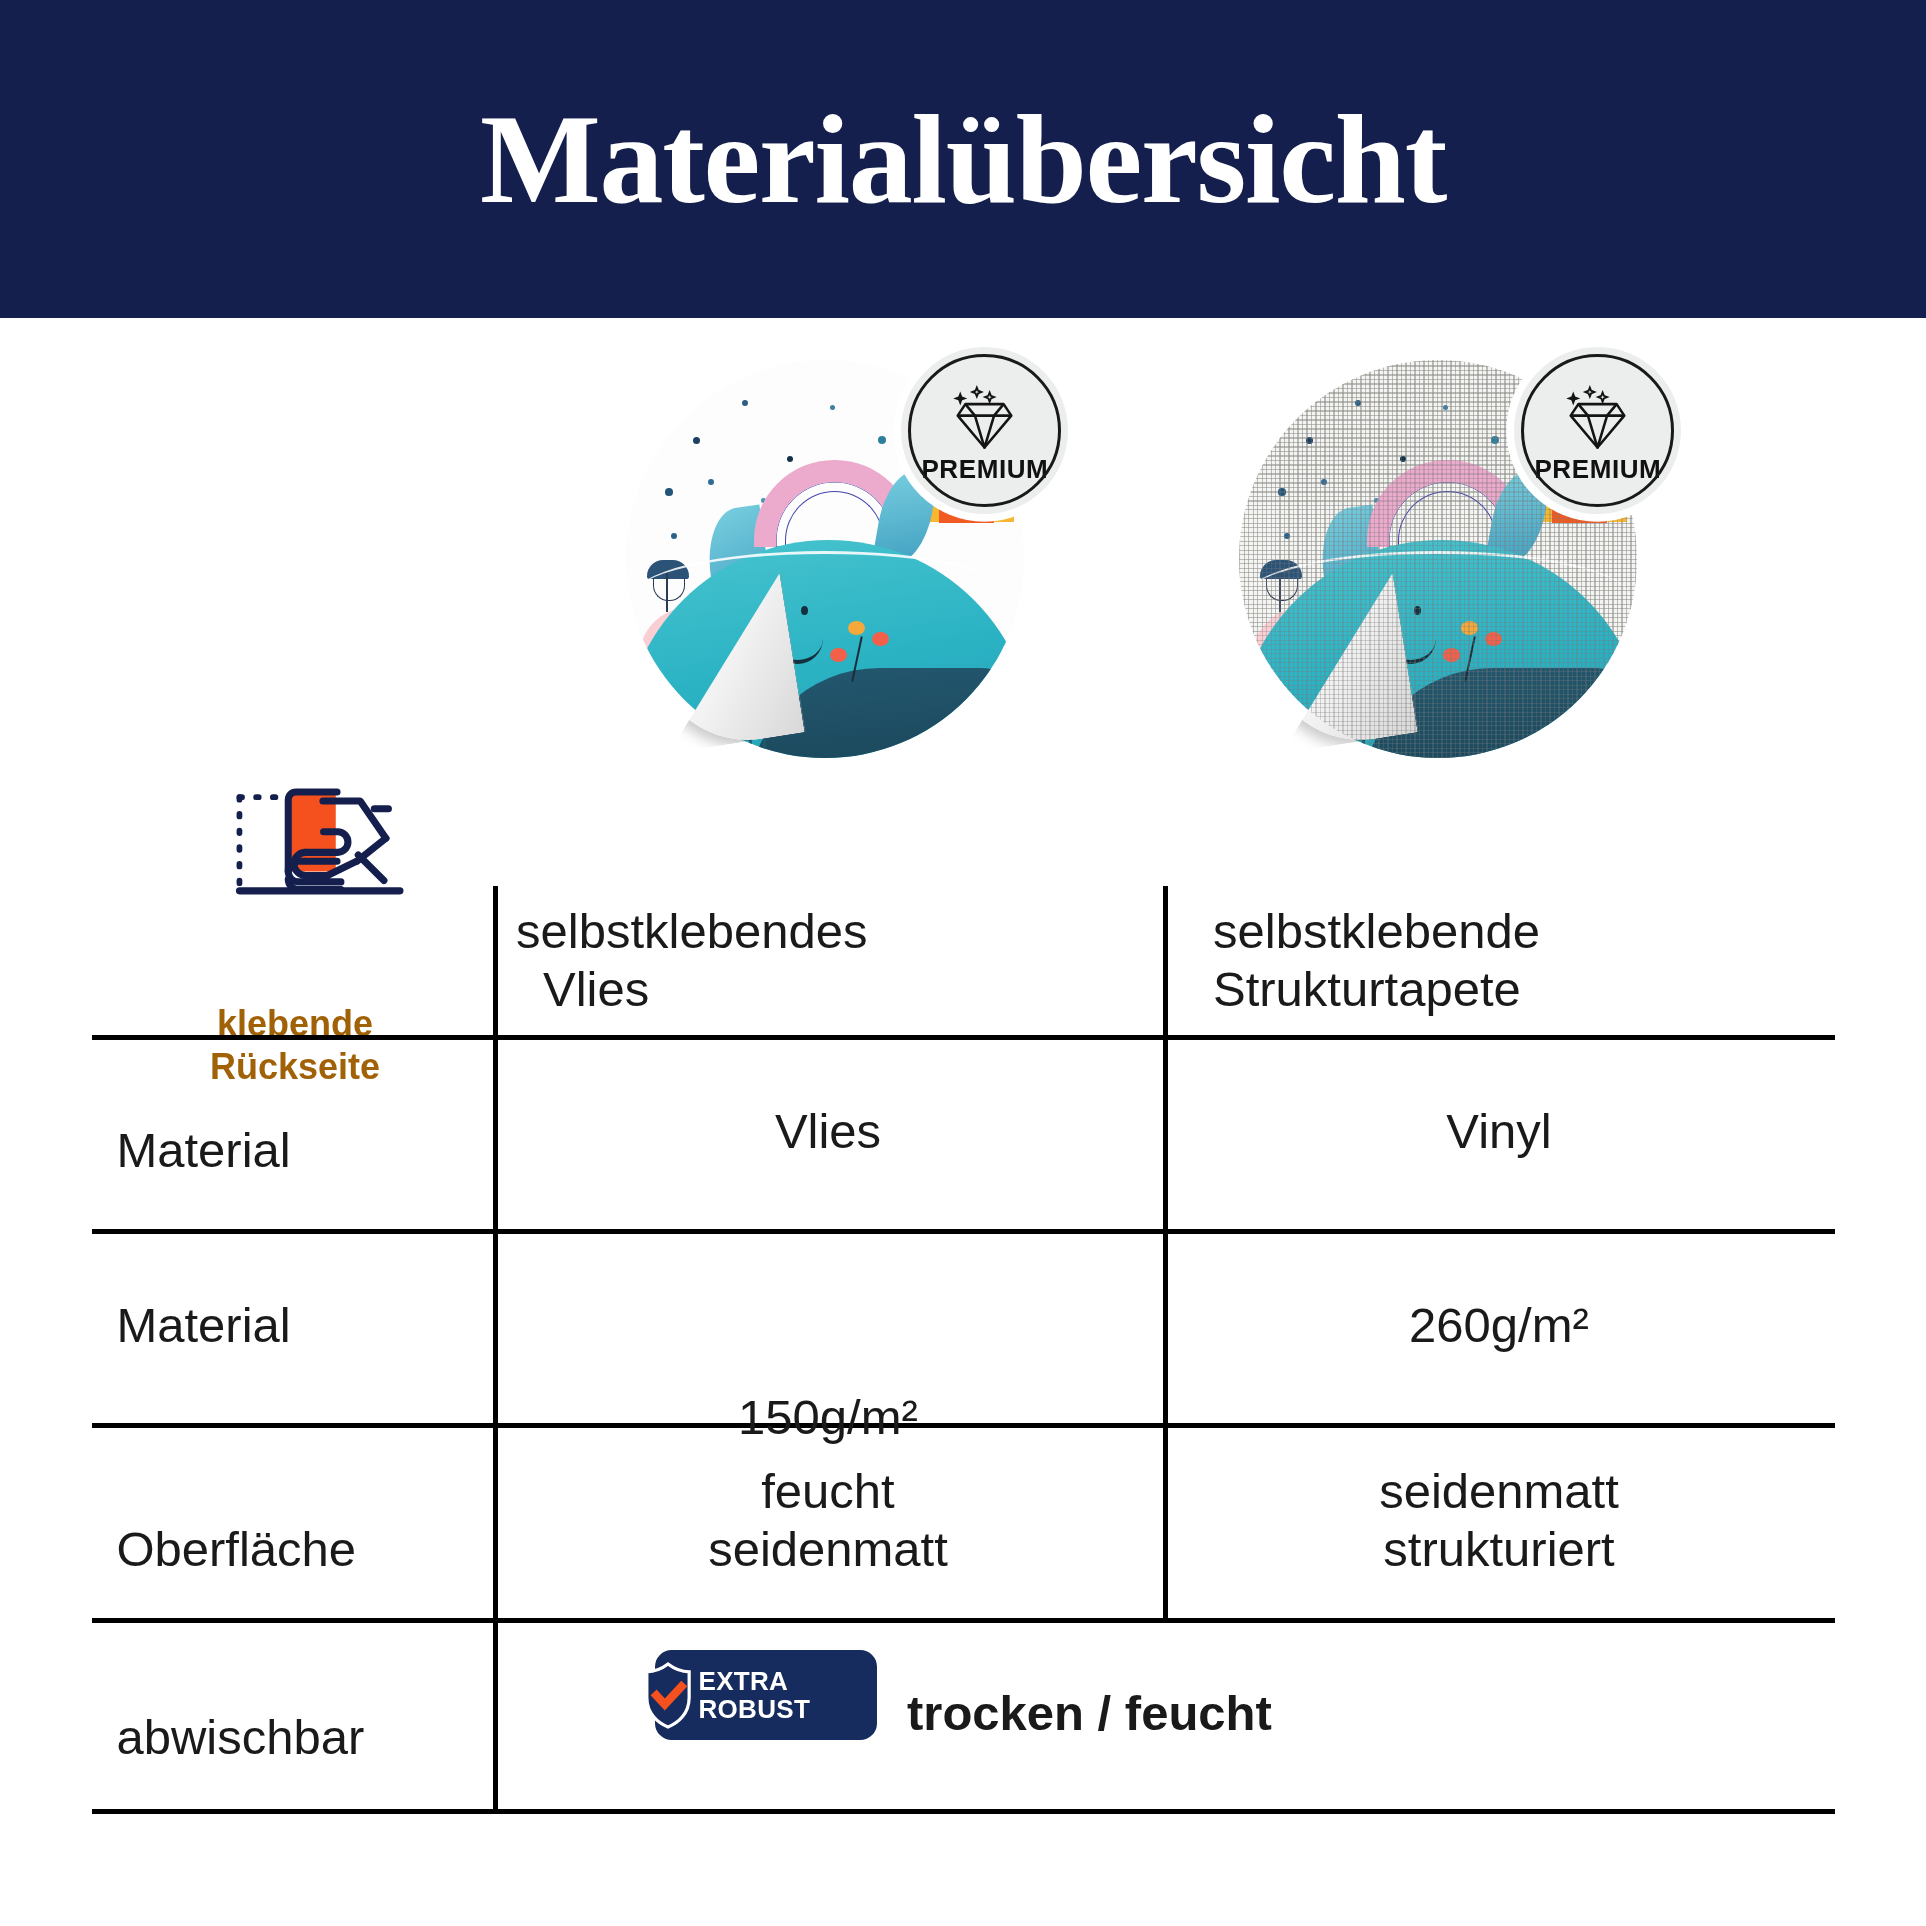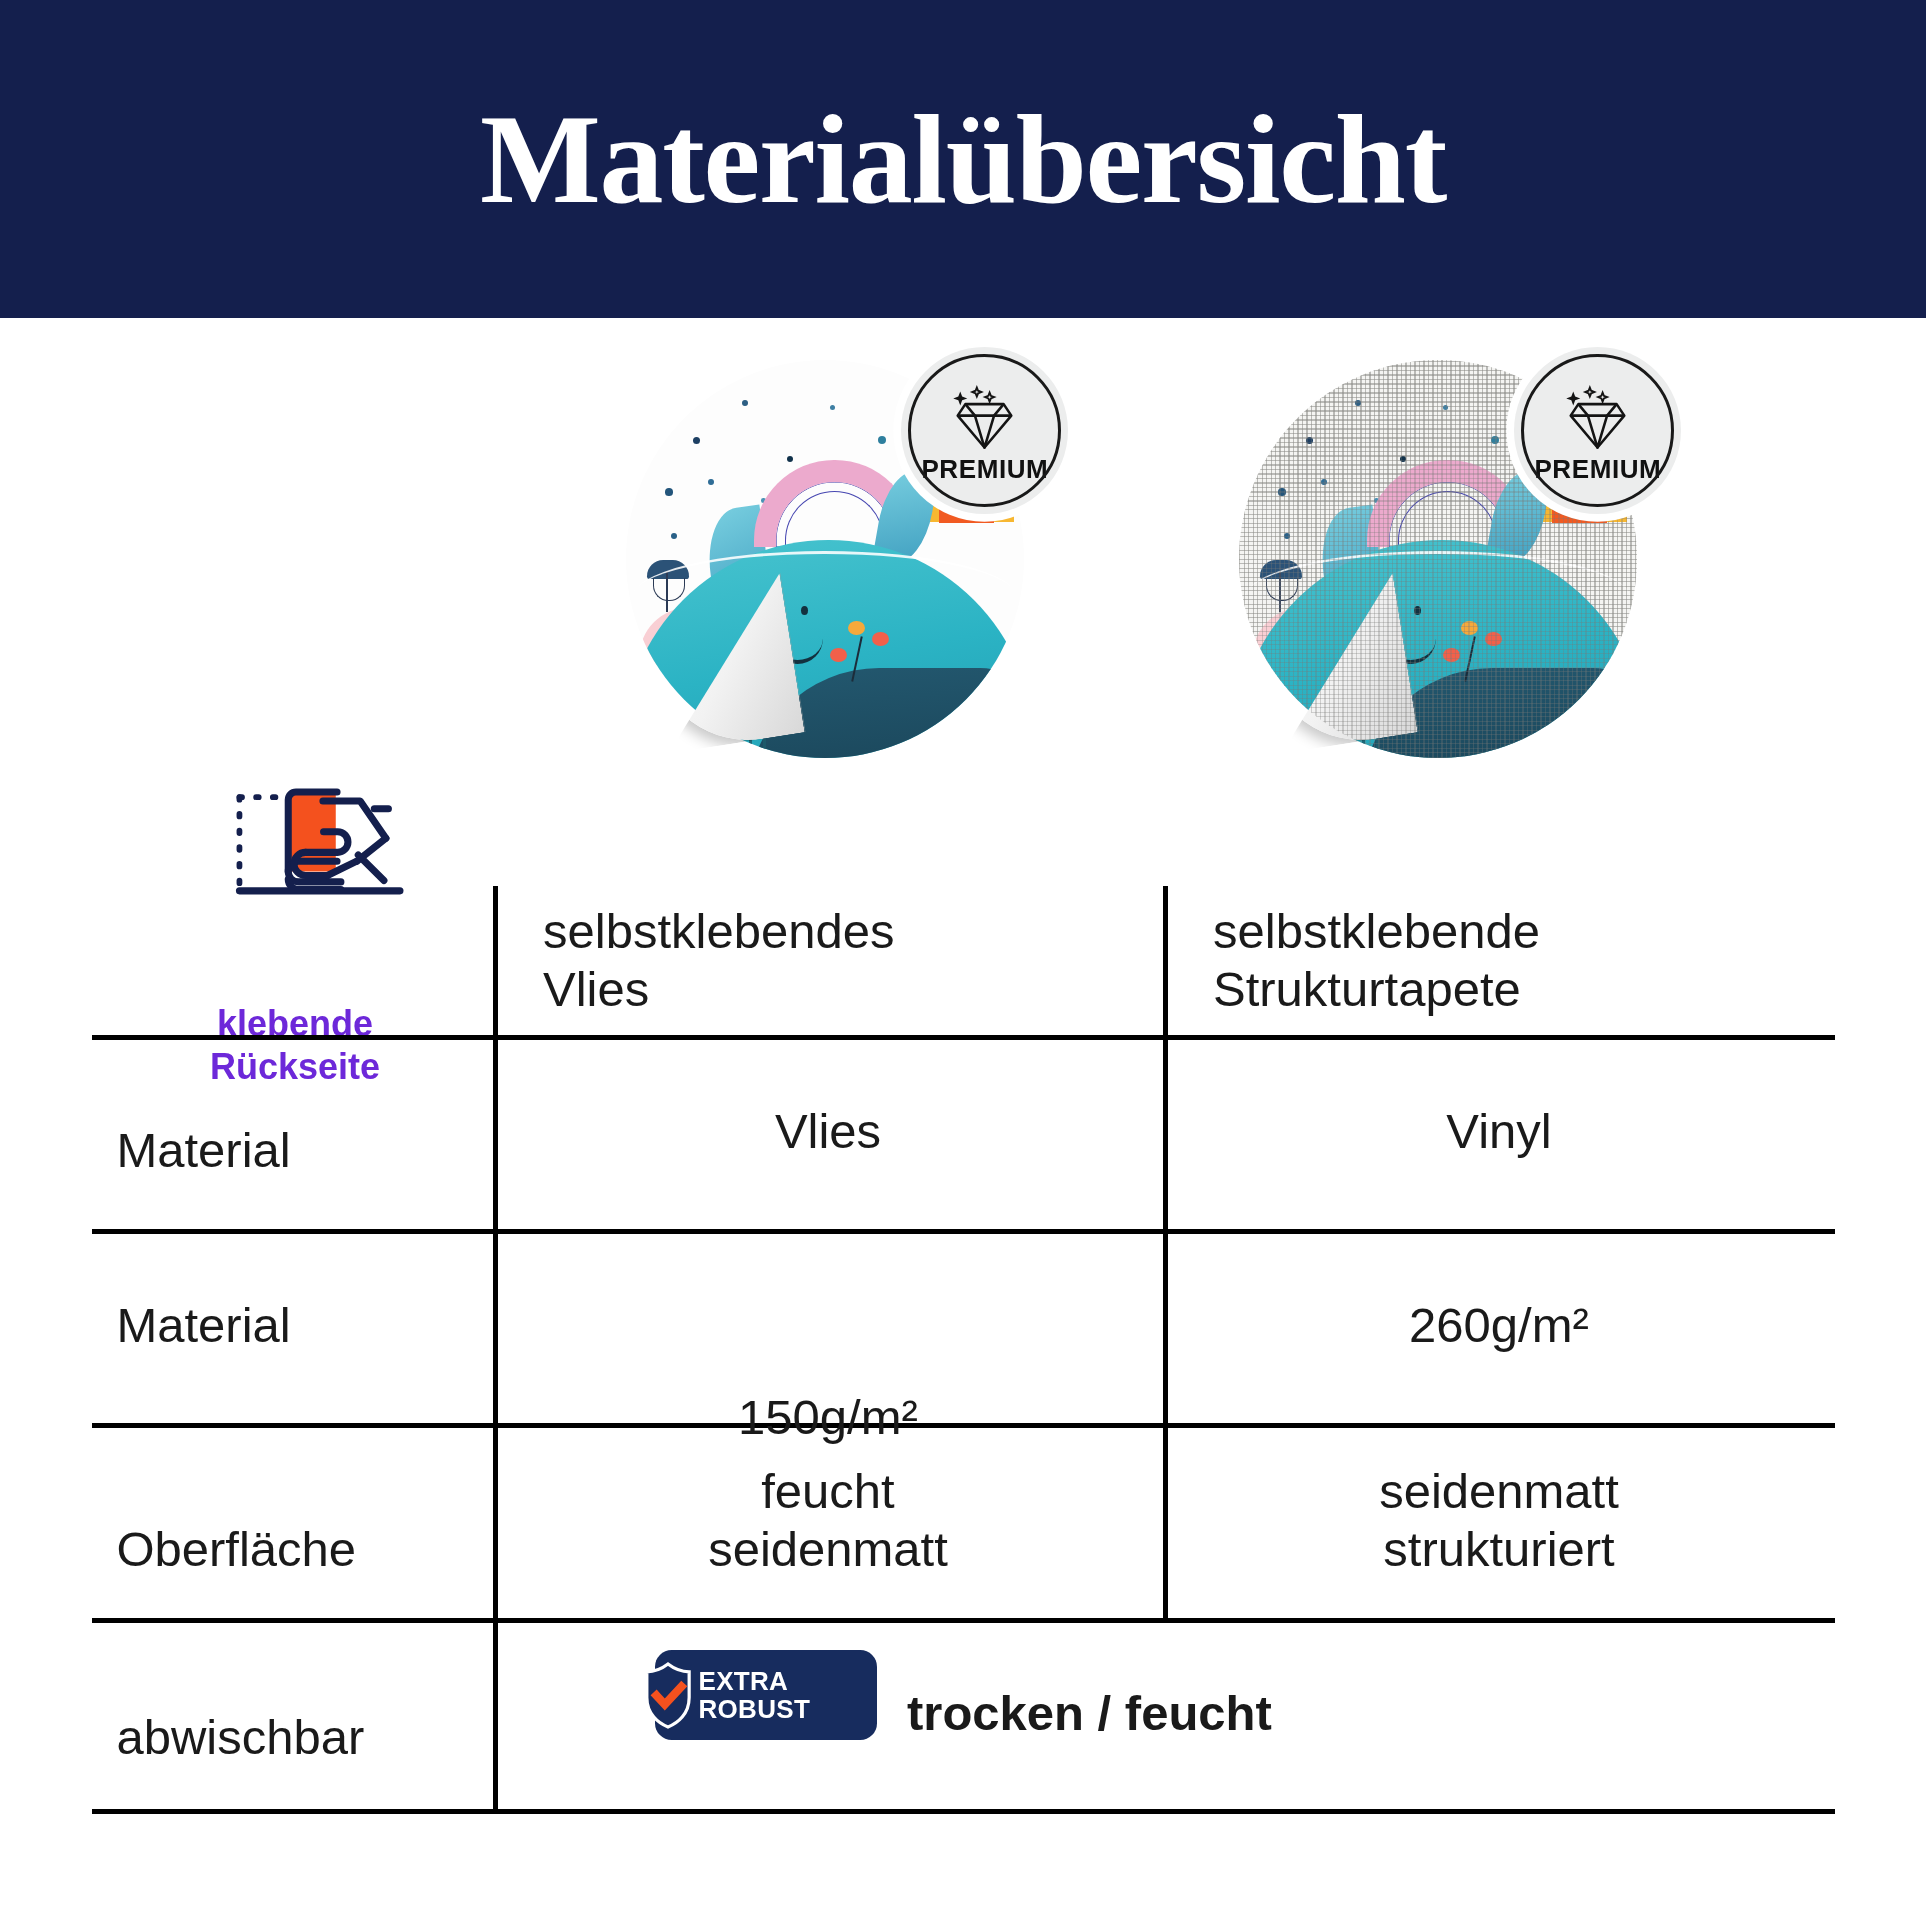--- a/index.html
+++ b/index.html
@@ -190,21 +190,21 @@
   .cell{position:absolute;display:flex;align-items:center;box-sizing:border-box;}
   .cell .txt{font-size:49px;color:#1a1a1a;line-height:1.18;}
   .cell.label .txt{padding-left:24.4px;}
   .cell.val  .txt{padding-left:50px;}
 
   .rowlabel-sticky{
     position:absolute;left:0;top:-6.4px;width:406px;
     display:flex;flex-direction:column;align-items:center;
   }
   .rowlabel-sticky .txt{
-    font-size:36px;font-weight:700;color:#6d28d9;text-align:center;line-height:1.2;
+    font-size:36px;font-weight:700;color:#a16207;text-align:center;line-height:1.2;
   }
 
   
   .sticky-icon{
     position:absolute;left:128px;top:-103px;width:193px;height:122px;
   }
 
   
   .robust{
     position:absolute;left:563px;top:764px;width:222px;height:90px;
@@ -386,21 +386,21 @@
   <div class="vline" style="left:1071px;top:0;height:734px;"></div>
 
   <div class="hline" style="top:149px;"></div>
   <div class="hline" style="top:343px;"></div>
   <div class="hline" style="top:537px;"></div>
   <div class="hline" style="top:732px;"></div>
   <div class="hline" style="top:923px;"></div>
 
   <div class="cell val" style="left:401px;top:0;width:670px;height:149px;">
     <div>
-      <div class="txt" style="padding-left:50px;">selbstklebendes</div>
+      <div class="txt" style="padding-left:23px;">selbstklebendes</div>
       <div class="txt" style="padding-left:50px;">Vlies</div>
     </div>
   </div>
   <div class="cell val" style="left:1071px;top:0;width:672px;height:149px;">
     <div>
       <div class="txt" style="padding-left:50px;">selbstklebende</div>
       <div class="txt" style="padding-left:50px;">Strukturtapete</div>
     </div>
   </div>
 

